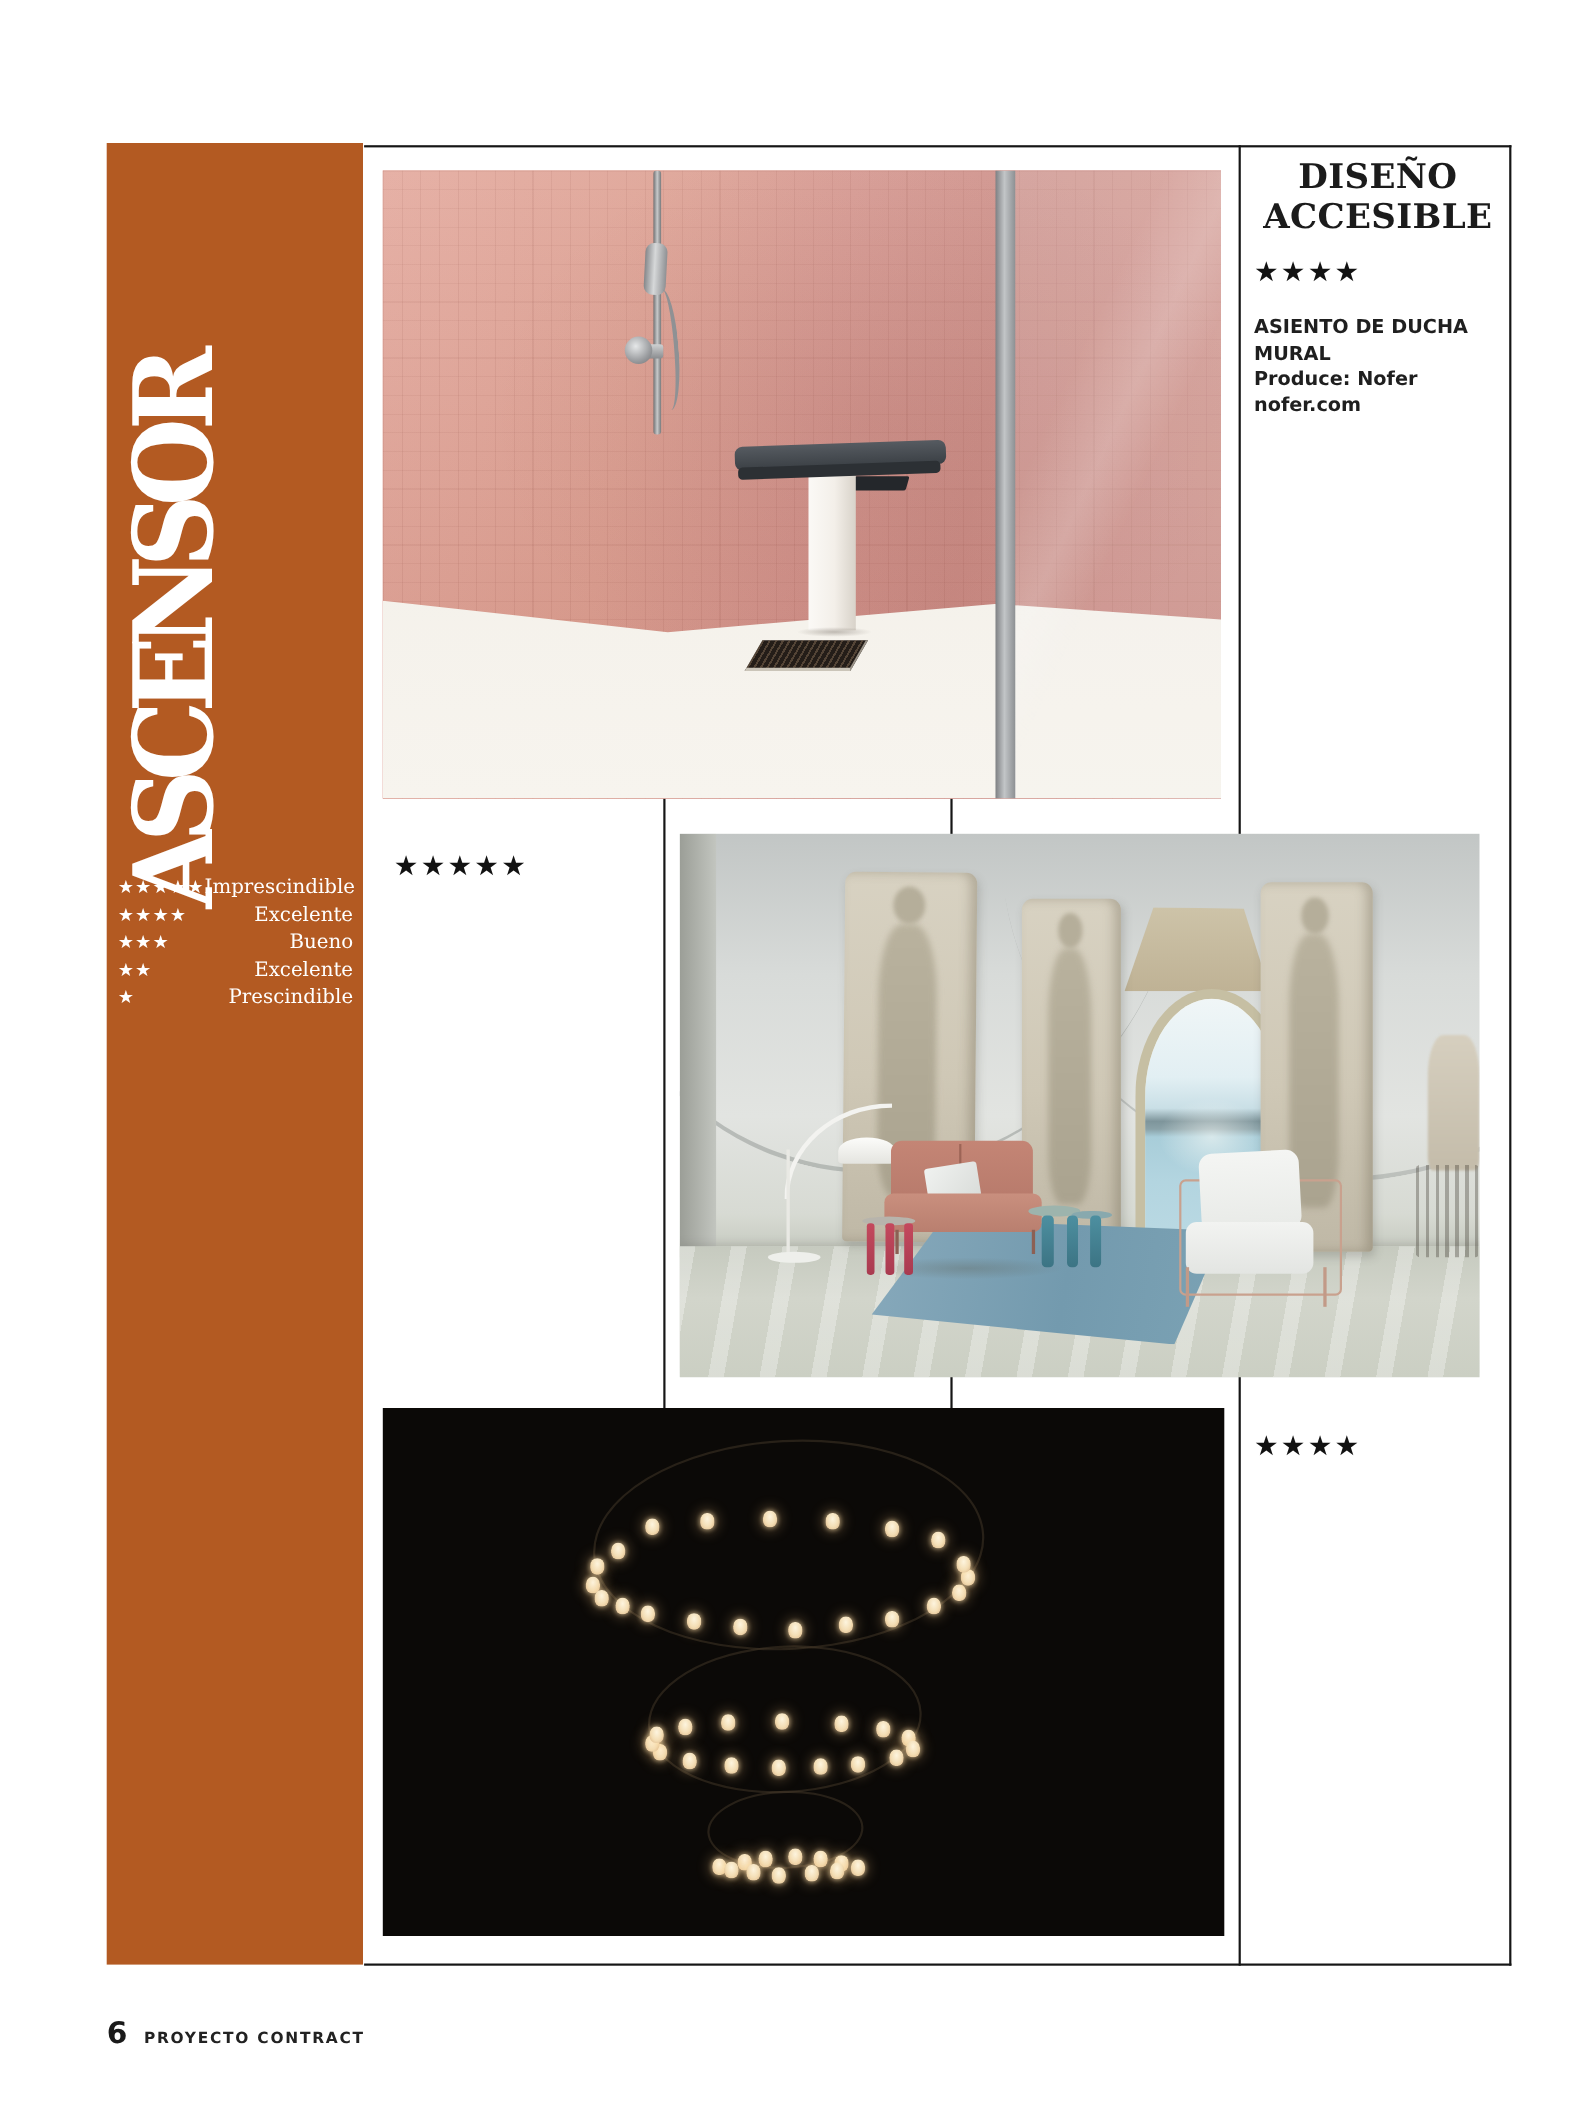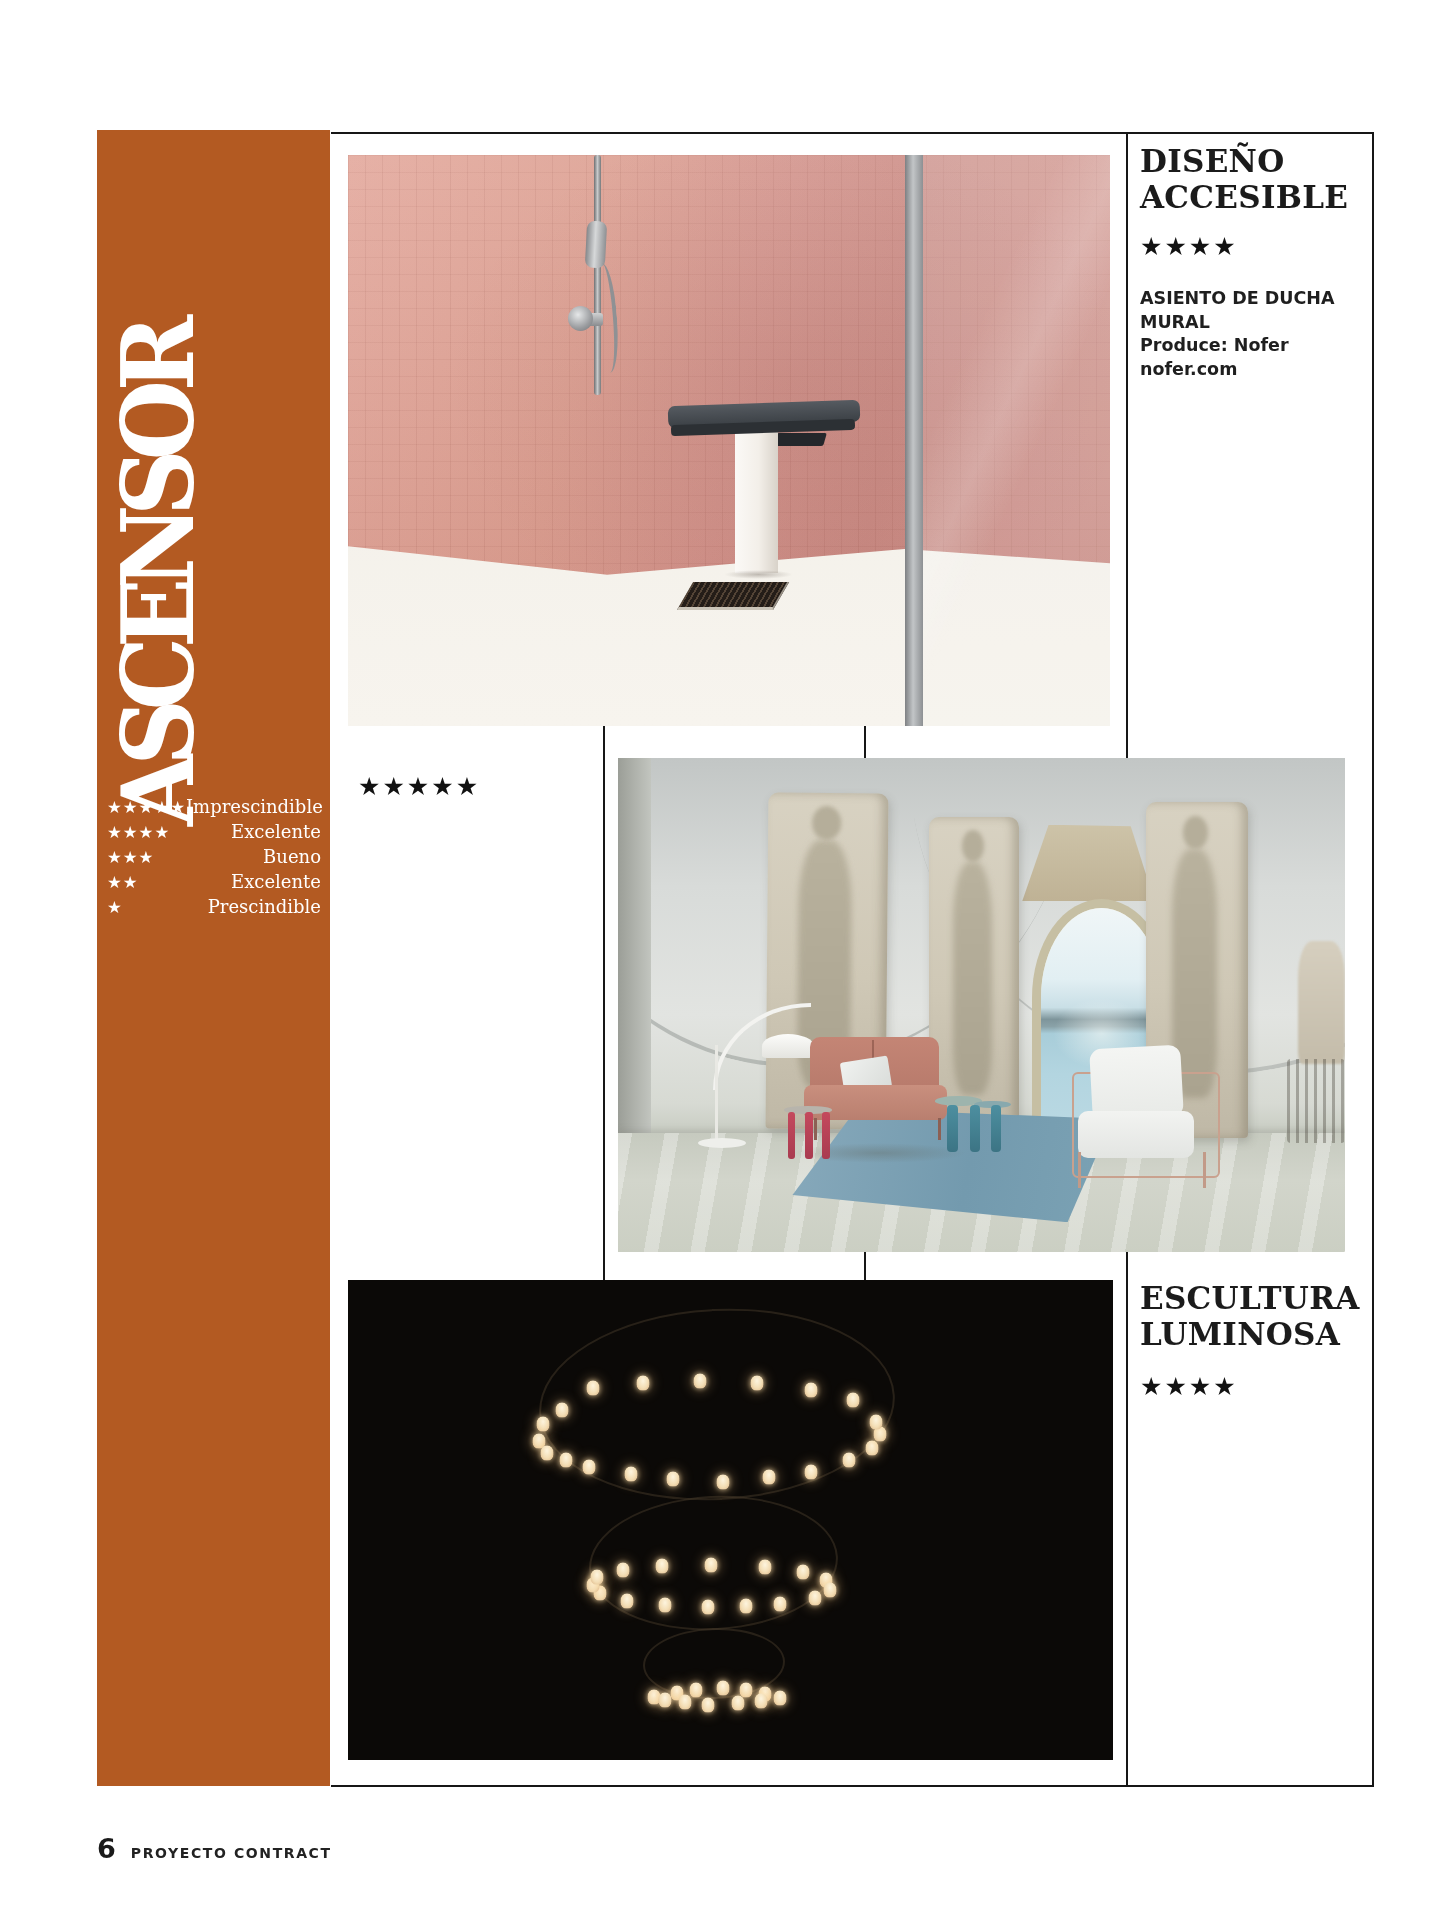--- a/index.html
+++ b/index.html
@@ -19,21 +19,21 @@
                   font-style:italic; font-size:20px; line-height:26px; }
   .legend { position:absolute; left:10px; top:666px; width:214px; color:#ffffff; }
   .legend-row { display:flex; justify-content:space-between; align-items:baseline;
                 height:25px; }
   .legend-stars { font-family:"DejaVu Sans", sans-serif; font-size:16.5px; letter-spacing:1px; }
   .legend-label { font-size:18px; }
 
   
   .col { position:absolute; z-index:2; color:#1b1b1b; }
   .col h2 { margin:0; font-size:31px; line-height:36px; font-weight:bold;
-            letter-spacing:0.3px; color:#1b1b1b; font-family:"DejaVu Serif", serif; }
+            letter-spacing:0.3px; color:#1b1b1b; font-family:"DejaVu Serif", serif;text-align:center; }
   .stars-row { margin-top:17px; font-family:"DejaVu Sans", sans-serif; font-size:25px;
                letter-spacing:2px; color:#121212; }
   .product { margin-top:26px; font-family:"DejaVu Sans", sans-serif; font-weight:bold;
              font-size:17.5px; line-height:23.5px; color:#1f1f1f; }
   .body-text { margin-top:20px; font-size:18px; line-height:23px; color:#262626;
                white-space:pre-line; }
 
   
   .footer { position:absolute; left:97px; top:1833px; display:flex; align-items:baseline;
             gap:15px; z-index:2; }
@@ -354,22 +354,20 @@
         <div class="bulb" style="left: 56.5%; top: 87%;"></div>
         <div class="bulb" style="left: 54%; top: 87.8%;"></div>
         <div class="bulb" style="left: 51%; top: 88.2%;"></div>
         <div class="bulb" style="left: 47%; top: 88.5%;"></div>
         <div class="bulb" style="left: 44%; top: 88%;"></div>
         <div class="bulb" style="left: 41.5%; top: 87.4%;"></div>
       </div>
   </div>
 
   <div class="col" style="left:1140px; top:1280px; width:225px;">
-    <h2 style="white-space:pre-line;">ESCULTURA
-LUMINOSA</h2>
     <div class="stars-row" style="margin-top:20px;">★★★★</div>
   </div>
 
   <div class="footer">
     <span class="footer-num">6</span>
     <span class="footer-mag">PROYECTO CONTRACT</span>
   </div>
 
 </div>
 

